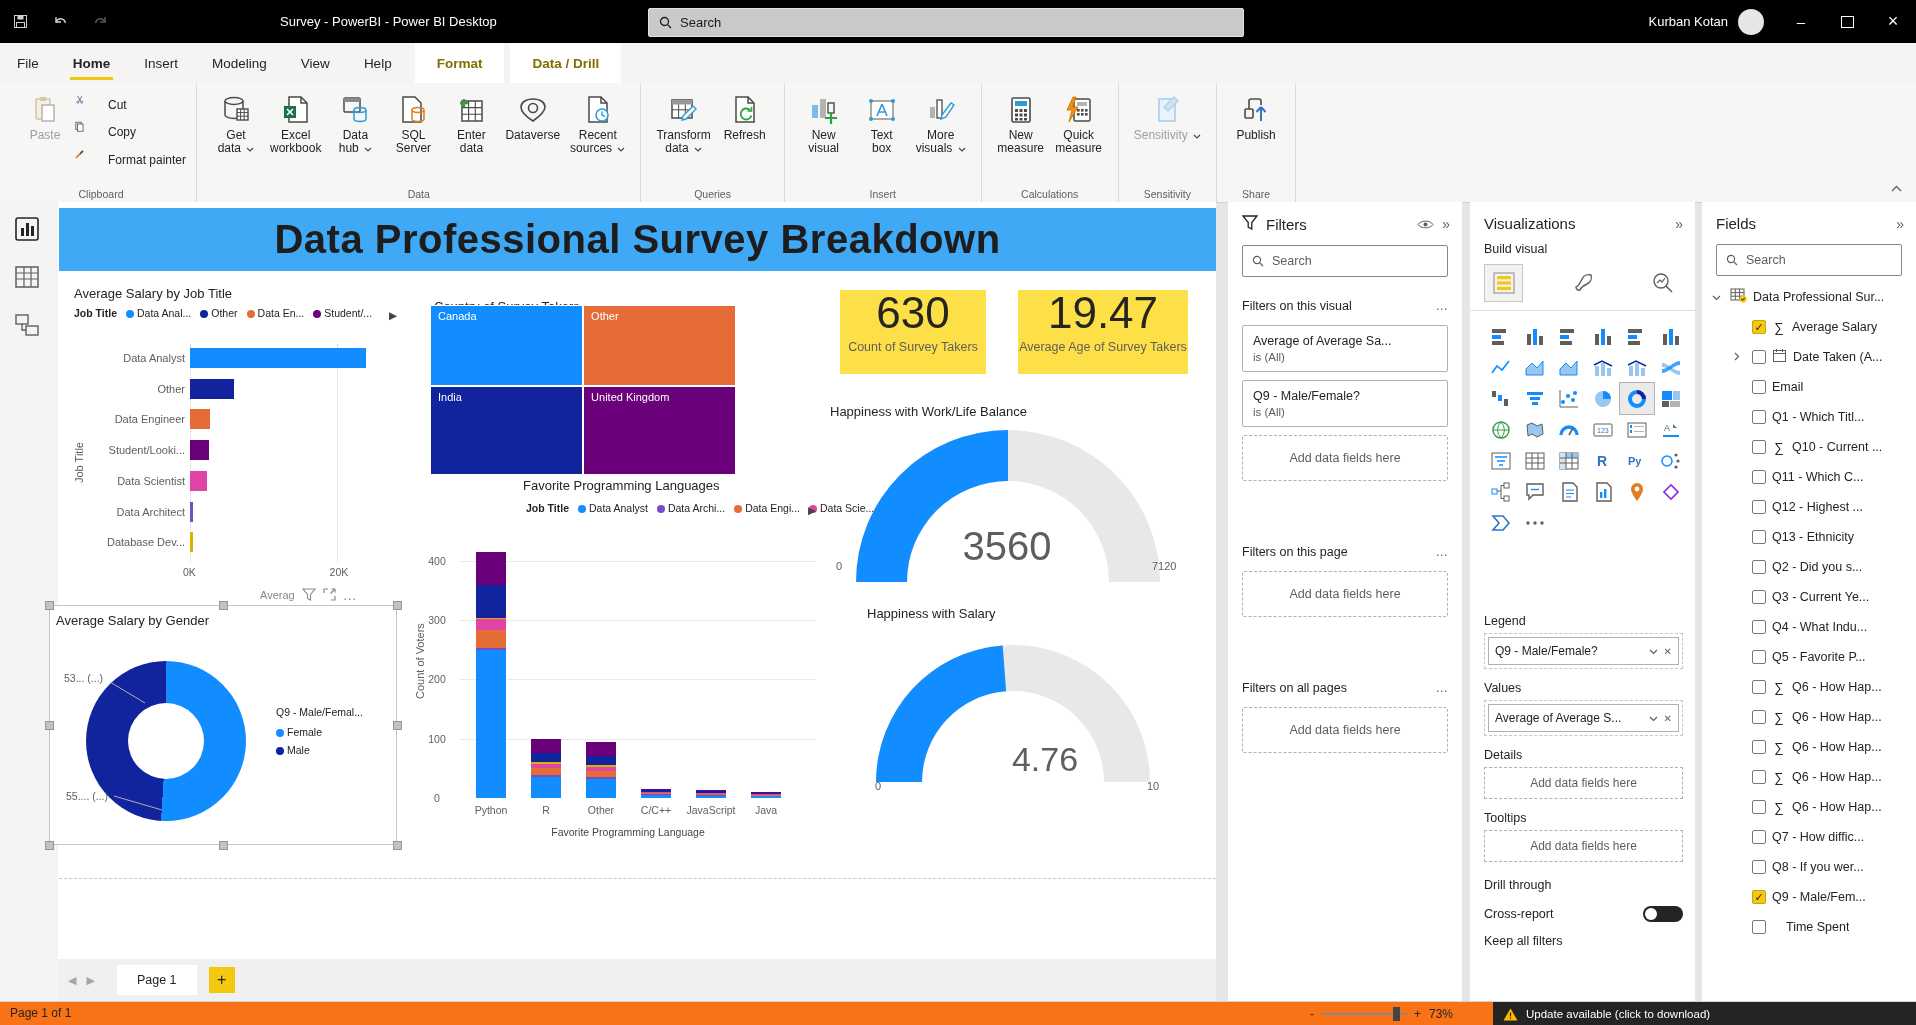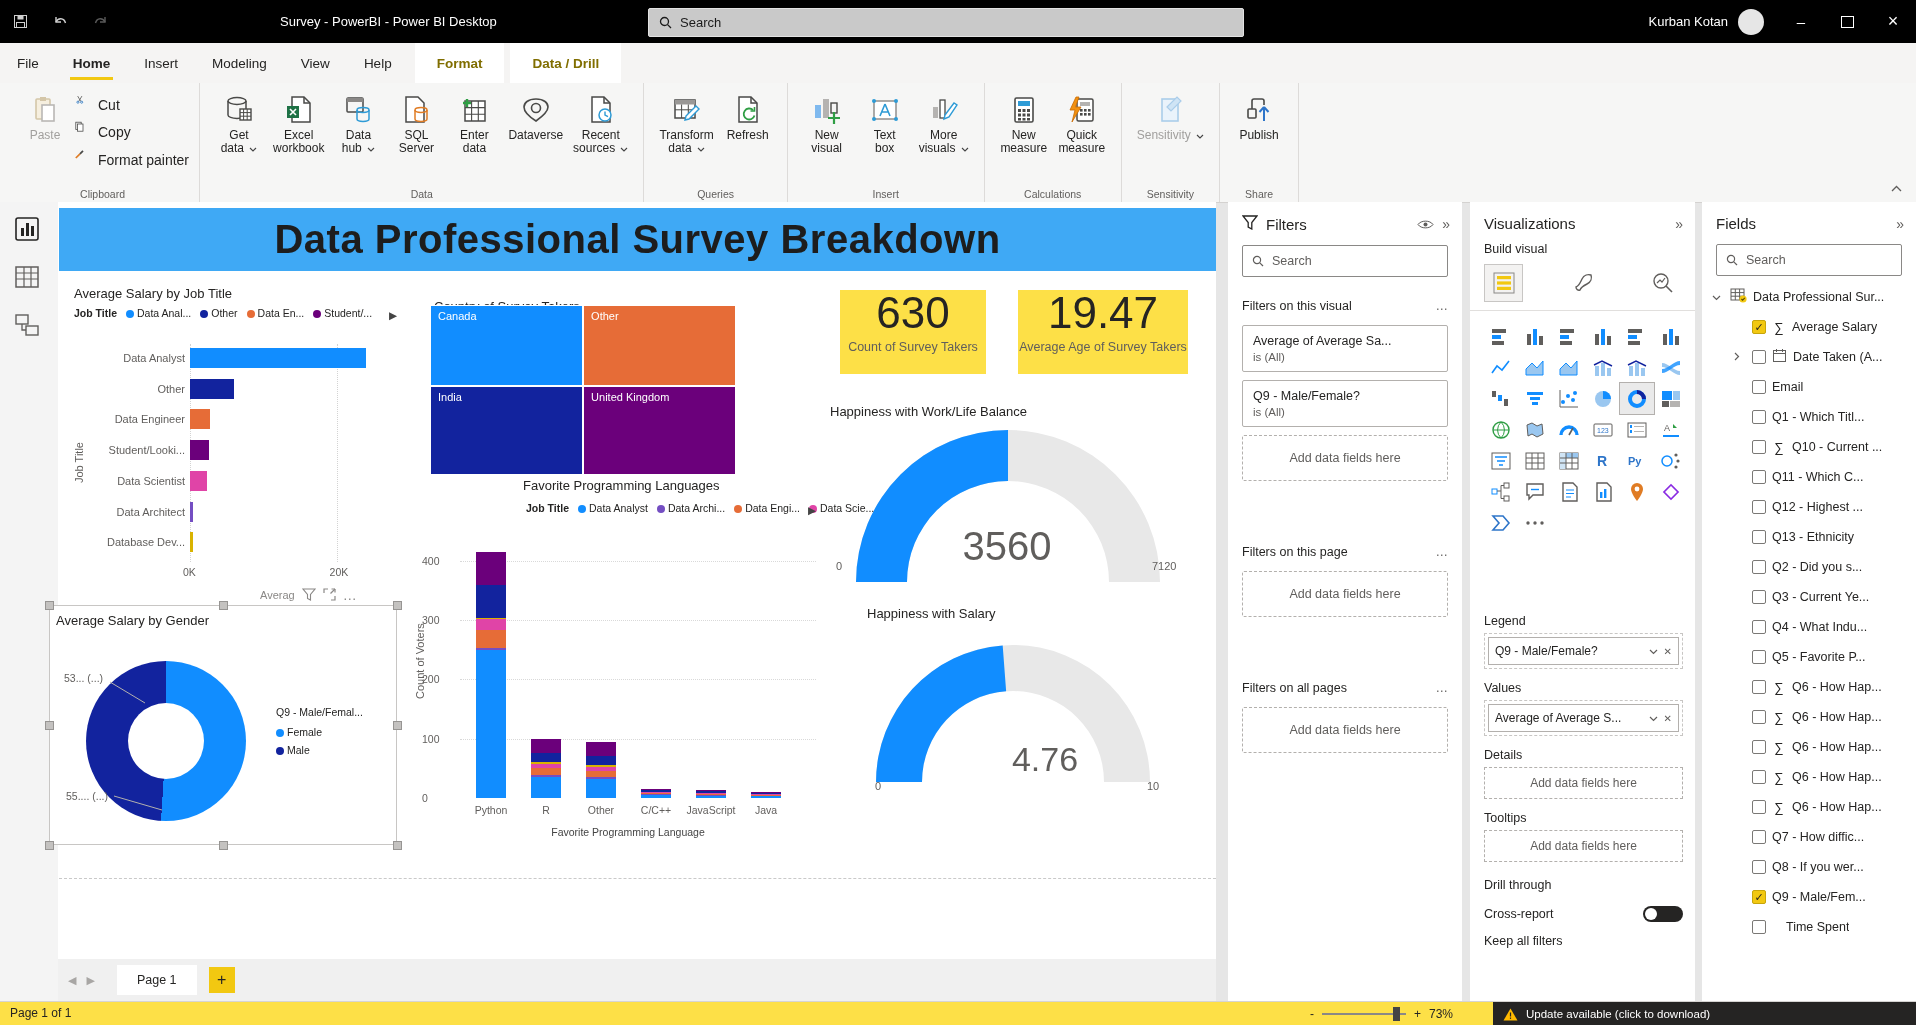--- a/index.html
+++ b/index.html
@@ -23,21 +23,21 @@
   
   #ribbon{position:absolute;left:0;top:83px;width:1916px;height:119px;background:#f6f6f5;border-bottom:1px solid #d4d2d0;}
   #ribbon-groups{display:flex;height:100%;padding-left:6px;}
   .rgroup{position:relative;display:flex;align-items:flex-start;padding:4px 10px 18px 10px;border-right:1px solid #dddbd9;}
   .rgroup-label{position:absolute;bottom:2px;left:0;right:0;text-align:center;font-size:10.5px;color:#605e5c;}
   .rbtn{display:flex;flex-direction:column;align-items:center;padding:4px 5px;min-width:48px;}
   .rbtn .ric{height:38px;display:flex;align-items:center;justify-content:center;}
   .rbtn .rlb{font-size:12px;line-height:13px;color:#252423;text-align:center;white-space:nowrap;}
   .rbtn.disabled .rlb{color:#a19f9d;}
   .rsmall-col{display:flex;flex-direction:column;justify-content:flex-start;gap:7px;padding-top:8px;}
-  .rsmall{display:flex;align-items:center;gap:6px;font-size:14px;color:#252423;white-space:nowrap;}
+  .rsmall{display:flex;align-items:center;gap:16px;font-size:12px;color:#252423;white-space:nowrap;}
   #ribbon-collapse{position:absolute;right:14px;bottom:6px;color:#605e5c;}
   
   #leftnav{position:absolute;left:0;top:202px;width:58px;height:799px;background:#f4f4f4;border-right:1px solid #e2e2e2;}
   .lnav-ic{position:absolute;left:14px;width:28px;height:28px;}
   
   #page{position:absolute;left:58px;top:202px;width:1158px;height:757px;background:#fff;}
   #page-edge{position:absolute;left:59px;top:878px;width:1157px;border-top:1px dashed #c9c9c9;}
   .visual-title{font-size:13px;color:#252423;white-space:nowrap;}
   #banner{position:absolute;left:59px;top:208px;width:1157px;height:63px;background:#3FA9F5;display:flex;align-items:center;justify-content:center;}
   #banner-text{font-size:40px;font-weight:bold;color:#1d1d1d;letter-spacing:.5px;}
@@ -59,39 +59,39 @@
   .card-visual{position:absolute;background:#fde047;text-align:center;}
   .card-val{font-size:44px;color:#252423;line-height:46px;}
   .card-lab{font-size:12.5px;color:#605e5c;margin-top:4px;white-space:nowrap;}
   
   .gauge-visual{position:absolute;background:#fff;}
   .gauge-val{position:absolute;font-size:40px;color:#605e5c;text-align:center;}
   .gauge-end{position:absolute;font-size:11px;color:#605e5c;}
   
   #stacked-visual{position:absolute;left:408px;top:474px;width:422px;height:378px;background:#fff;}
   .grid-h{position:absolute;border-top:1px dotted #d9d9d9;left:52px;width:356px;}
-  .ytick{position:absolute;font-size:10.5px;color:#605e5c;width:30px;text-align:left;}
+  .ytick{position:absolute;font-size:10.5px;color:#605e5c;width:30px;text-align:center;}
   .col{position:absolute;width:30px;display:flex;flex-direction:column;}
   .xlab{position:absolute;font-size:10.5px;color:#605e5c;width:64px;text-align:center;white-space:nowrap;}
   
   #donut-visual{position:absolute;left:49px;top:605px;width:348px;height:240px;background:#fff;border:1px solid #c8c6c4;box-sizing:border-box;z-index:5;}
   #donut-ring{position:absolute;left:36px;top:55px;width:160px;height:160px;border-radius:50%;}
   #donut-hole{position:absolute;left:78px;top:97px;width:76px;height:76px;border-radius:50%;background:#fff;}
   .callout{position:absolute;font-size:10.5px;color:#605e5c;white-space:nowrap;}
   .handle{position:absolute;width:7px;height:7px;background:#c4c2c0;border:1px solid #979593;z-index:6;}
   #donut-legend{position:absolute;left:226px;top:100px;font-size:10.5px;color:#252423;}
   #donut-legend .dl-title{margin-bottom:8px;white-space:nowrap;}
   #donut-legend .dl-item{margin-bottom:6px;white-space:nowrap;}
   #visual-toolbar{position:absolute;left:260px;top:584px;height:22px;display:flex;align-items:center;gap:7px;color:#8a8886;font-size:11px;z-index:7;}
   
   #tabstrip{position:absolute;left:58px;top:959px;width:1158px;height:42px;background:#f0f0f0;display:flex;align-items:center;}
   .tsnav{color:#a8a6a4;font-size:11px;margin-left:10px;}
   #page-tab{margin-left:22px;background:#fff;height:30px;display:flex;align-items:center;padding:0 20px;font-size:12.5px;color:#252423;}
   #new-page-btn{margin-left:12px;width:26px;height:26px;background:#F2C811;display:flex;align-items:center;justify-content:center;font-size:16px;color:#252423;}
-  #statusbar{position:absolute;left:0;top:1001px;width:1916px;height:24px;background:#fde047;border-top:1px solid #d6d4d2;font-size:12px;color:#252423;}
+  #statusbar{position:absolute;left:0;top:1001px;width:1916px;height:24px;background:#f97316;border-top:1px solid #d6d4d2;font-size:12px;color:#252423;}
   #sb-left{position:absolute;left:10px;top:4px;}
   #sb-zoom{position:absolute;left:1310px;top:0;height:24px;display:flex;align-items:center;gap:8px;}
   #sb-track{width:84px;height:2px;background:#8a8886;position:relative;}
   #sb-thumb{position:absolute;right:6px;top:-6px;width:7px;height:14px;background:#444;}
   #sb-update{position:absolute;left:1493px;top:0;width:423px;height:24px;background:#252423;color:#fff;display:flex;align-items:center;gap:8px;padding-left:10px;box-sizing:border-box;font-size:11.5px;}
   
   .pane{position:absolute;top:202px;height:799px;background:#fff;overflow:hidden;}
   #filters-pane{left:1228px;width:234px;}
   #viz-pane{left:1470px;width:225px;}
   #fields-pane{left:1702px;width:214px;}

